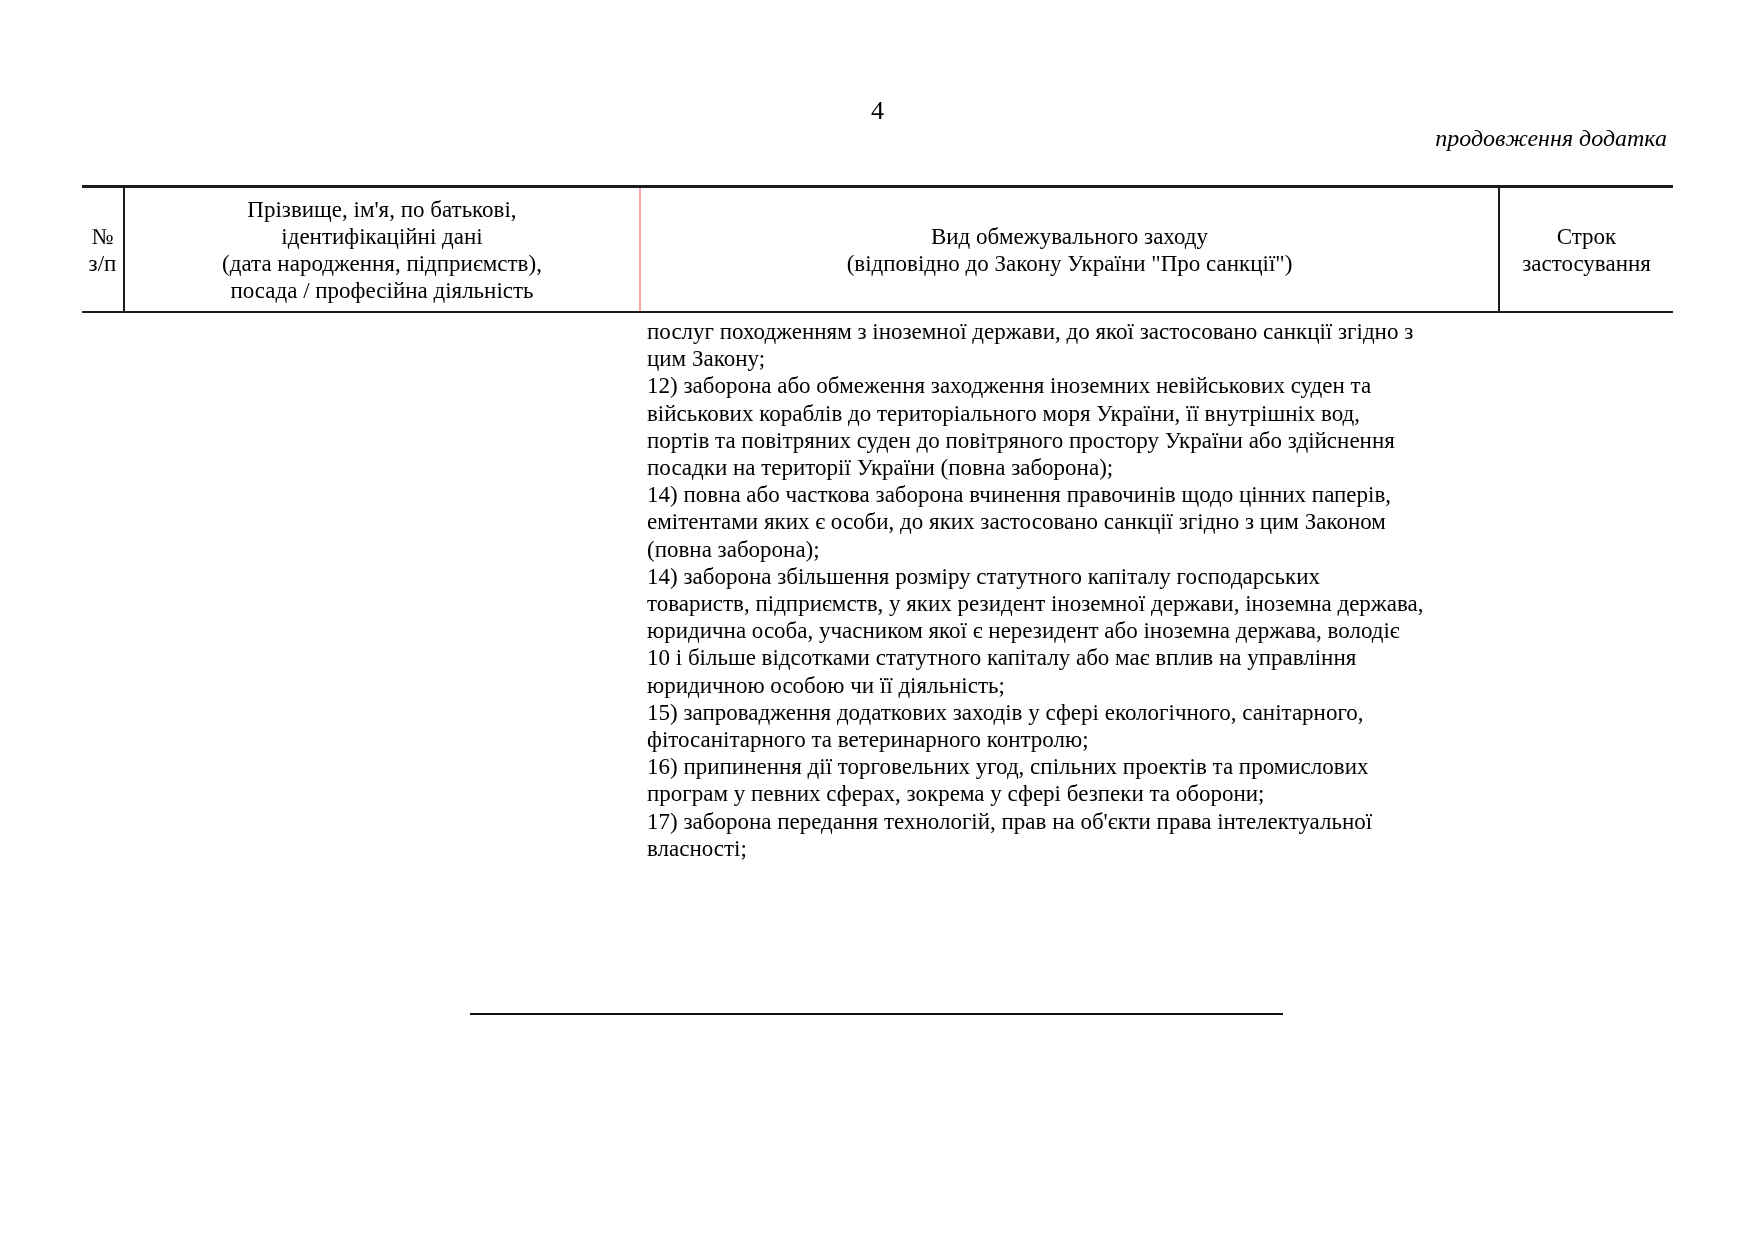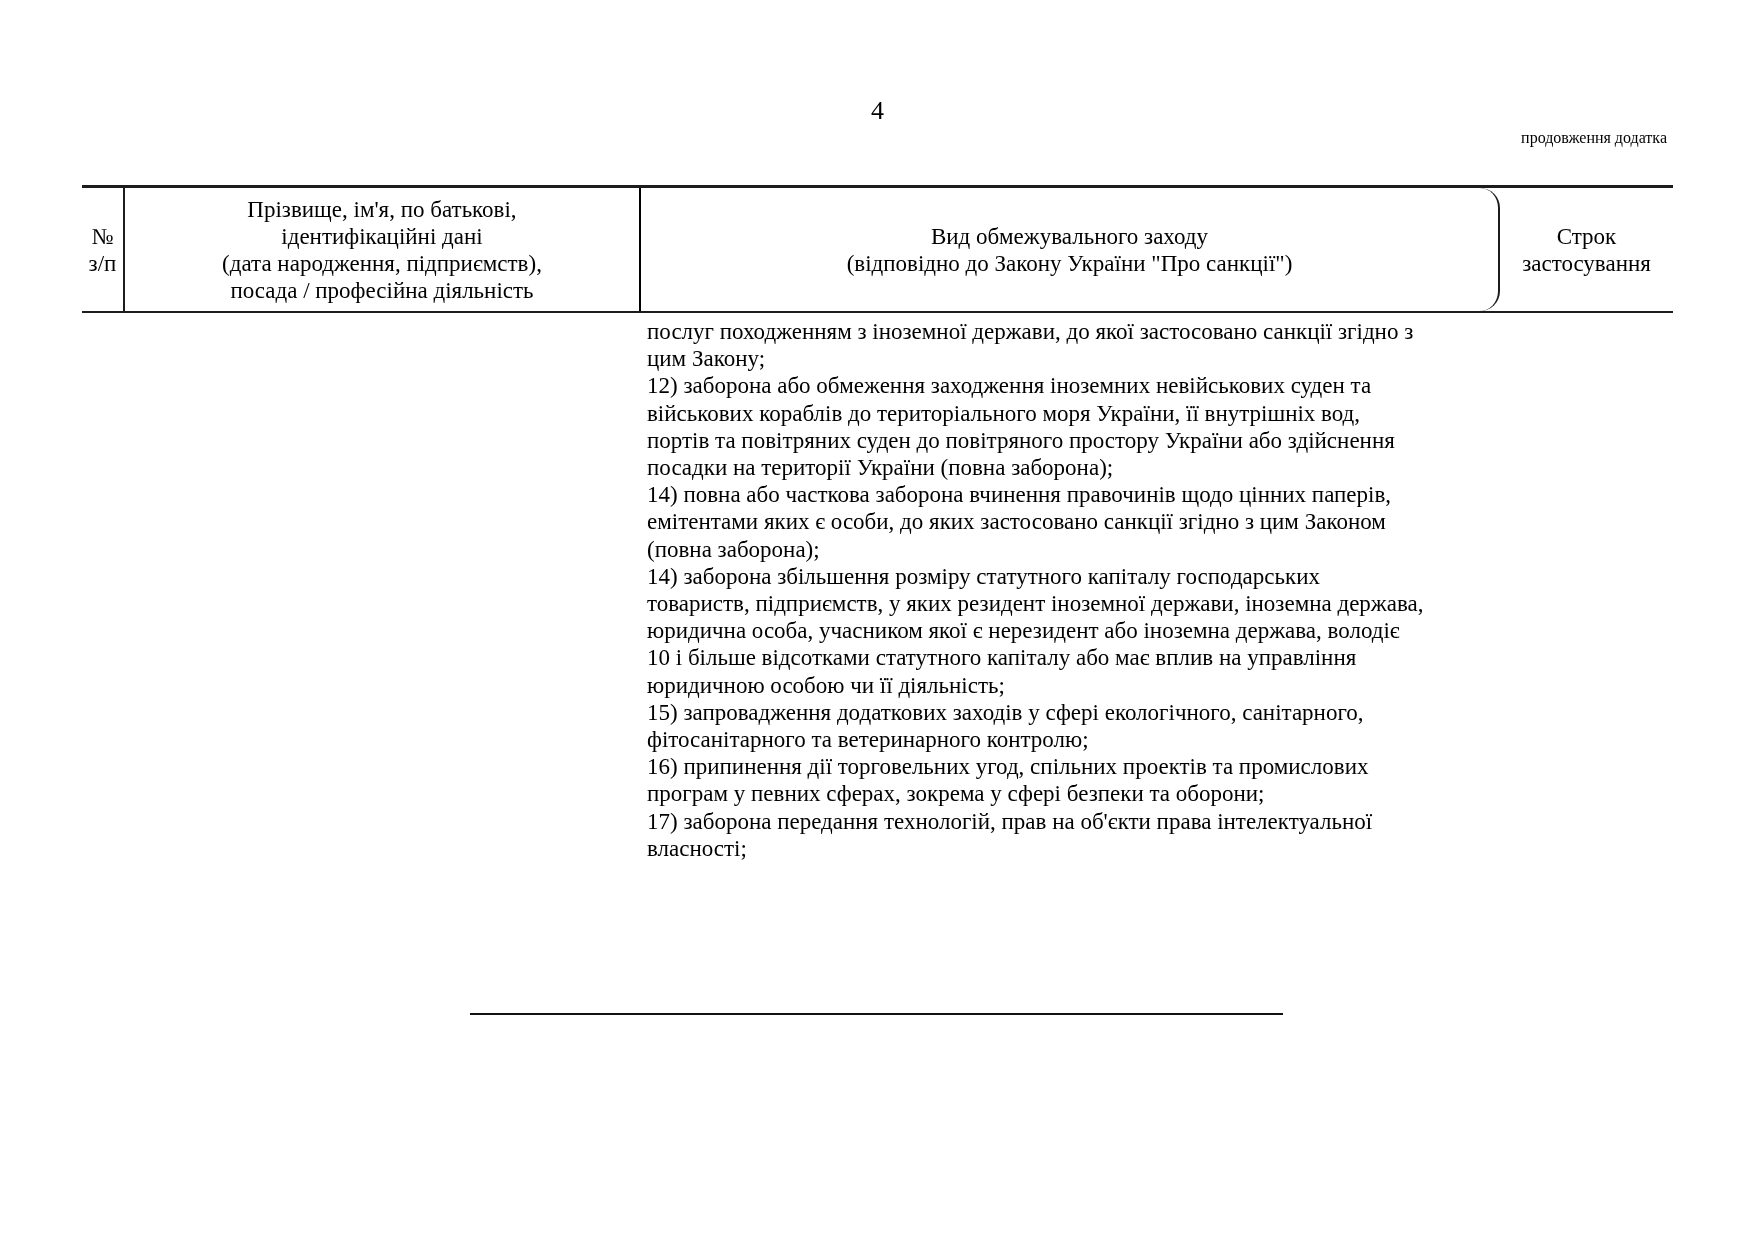--- a/index.html
+++ b/index.html
@@ -17,23 +17,24 @@
     position: absolute;
     left: 0; top: 96px;
     width: 1755px;
     text-align: center;
     font-size: 26px;
     line-height: 30px;
   }
   .continuation {
     position: absolute;
     right: 88px; top: 124px;
-    font-size: 16px;
+    font-size: 24px;
     line-height: 28px;
     white-space: nowrap;
+    font-style: italic;
   }
   .header-table {
     position: absolute;
     left: 82px; top: 185px;
     width: 1591px;
     height: 128px;
     border-top: 3px solid #1c1c1c;
     border-bottom: 2px solid #1c1c1c;
     display: flex;
     flex-direction: row;
@@ -42,22 +43,22 @@
     display: flex;
     flex-direction: column;
     justify-content: center;
     align-items: center;
     text-align: center;
     font-size: 23px;
     line-height: 27px;
   }
   .hcell > div { white-space: nowrap; }
   .col-num    { width: 43px;  border-right: 2px solid #1c1c1c; }
-  .col-person { width: 516px; border-right: 2px solid #000000; }
-  .col-measure{ width: 859px; border-right: 2px solid #1c1c1c; border-radius: 20px; }
+  .col-person { width: 516px; border-right: 2px solid #fca5a5; }
+  .col-measure{ width: 859px; border-right: 2px solid #1c1c1c; }
   .col-term   { width: 173px; }
   .body-text {
     position: absolute;
     left: 647px; top: 318px;
     width: 860px;
     font-size: 23px;
     line-height: 27.2px;
   }
   .body-text > div { white-space: nowrap; }
   .footer-separator {

